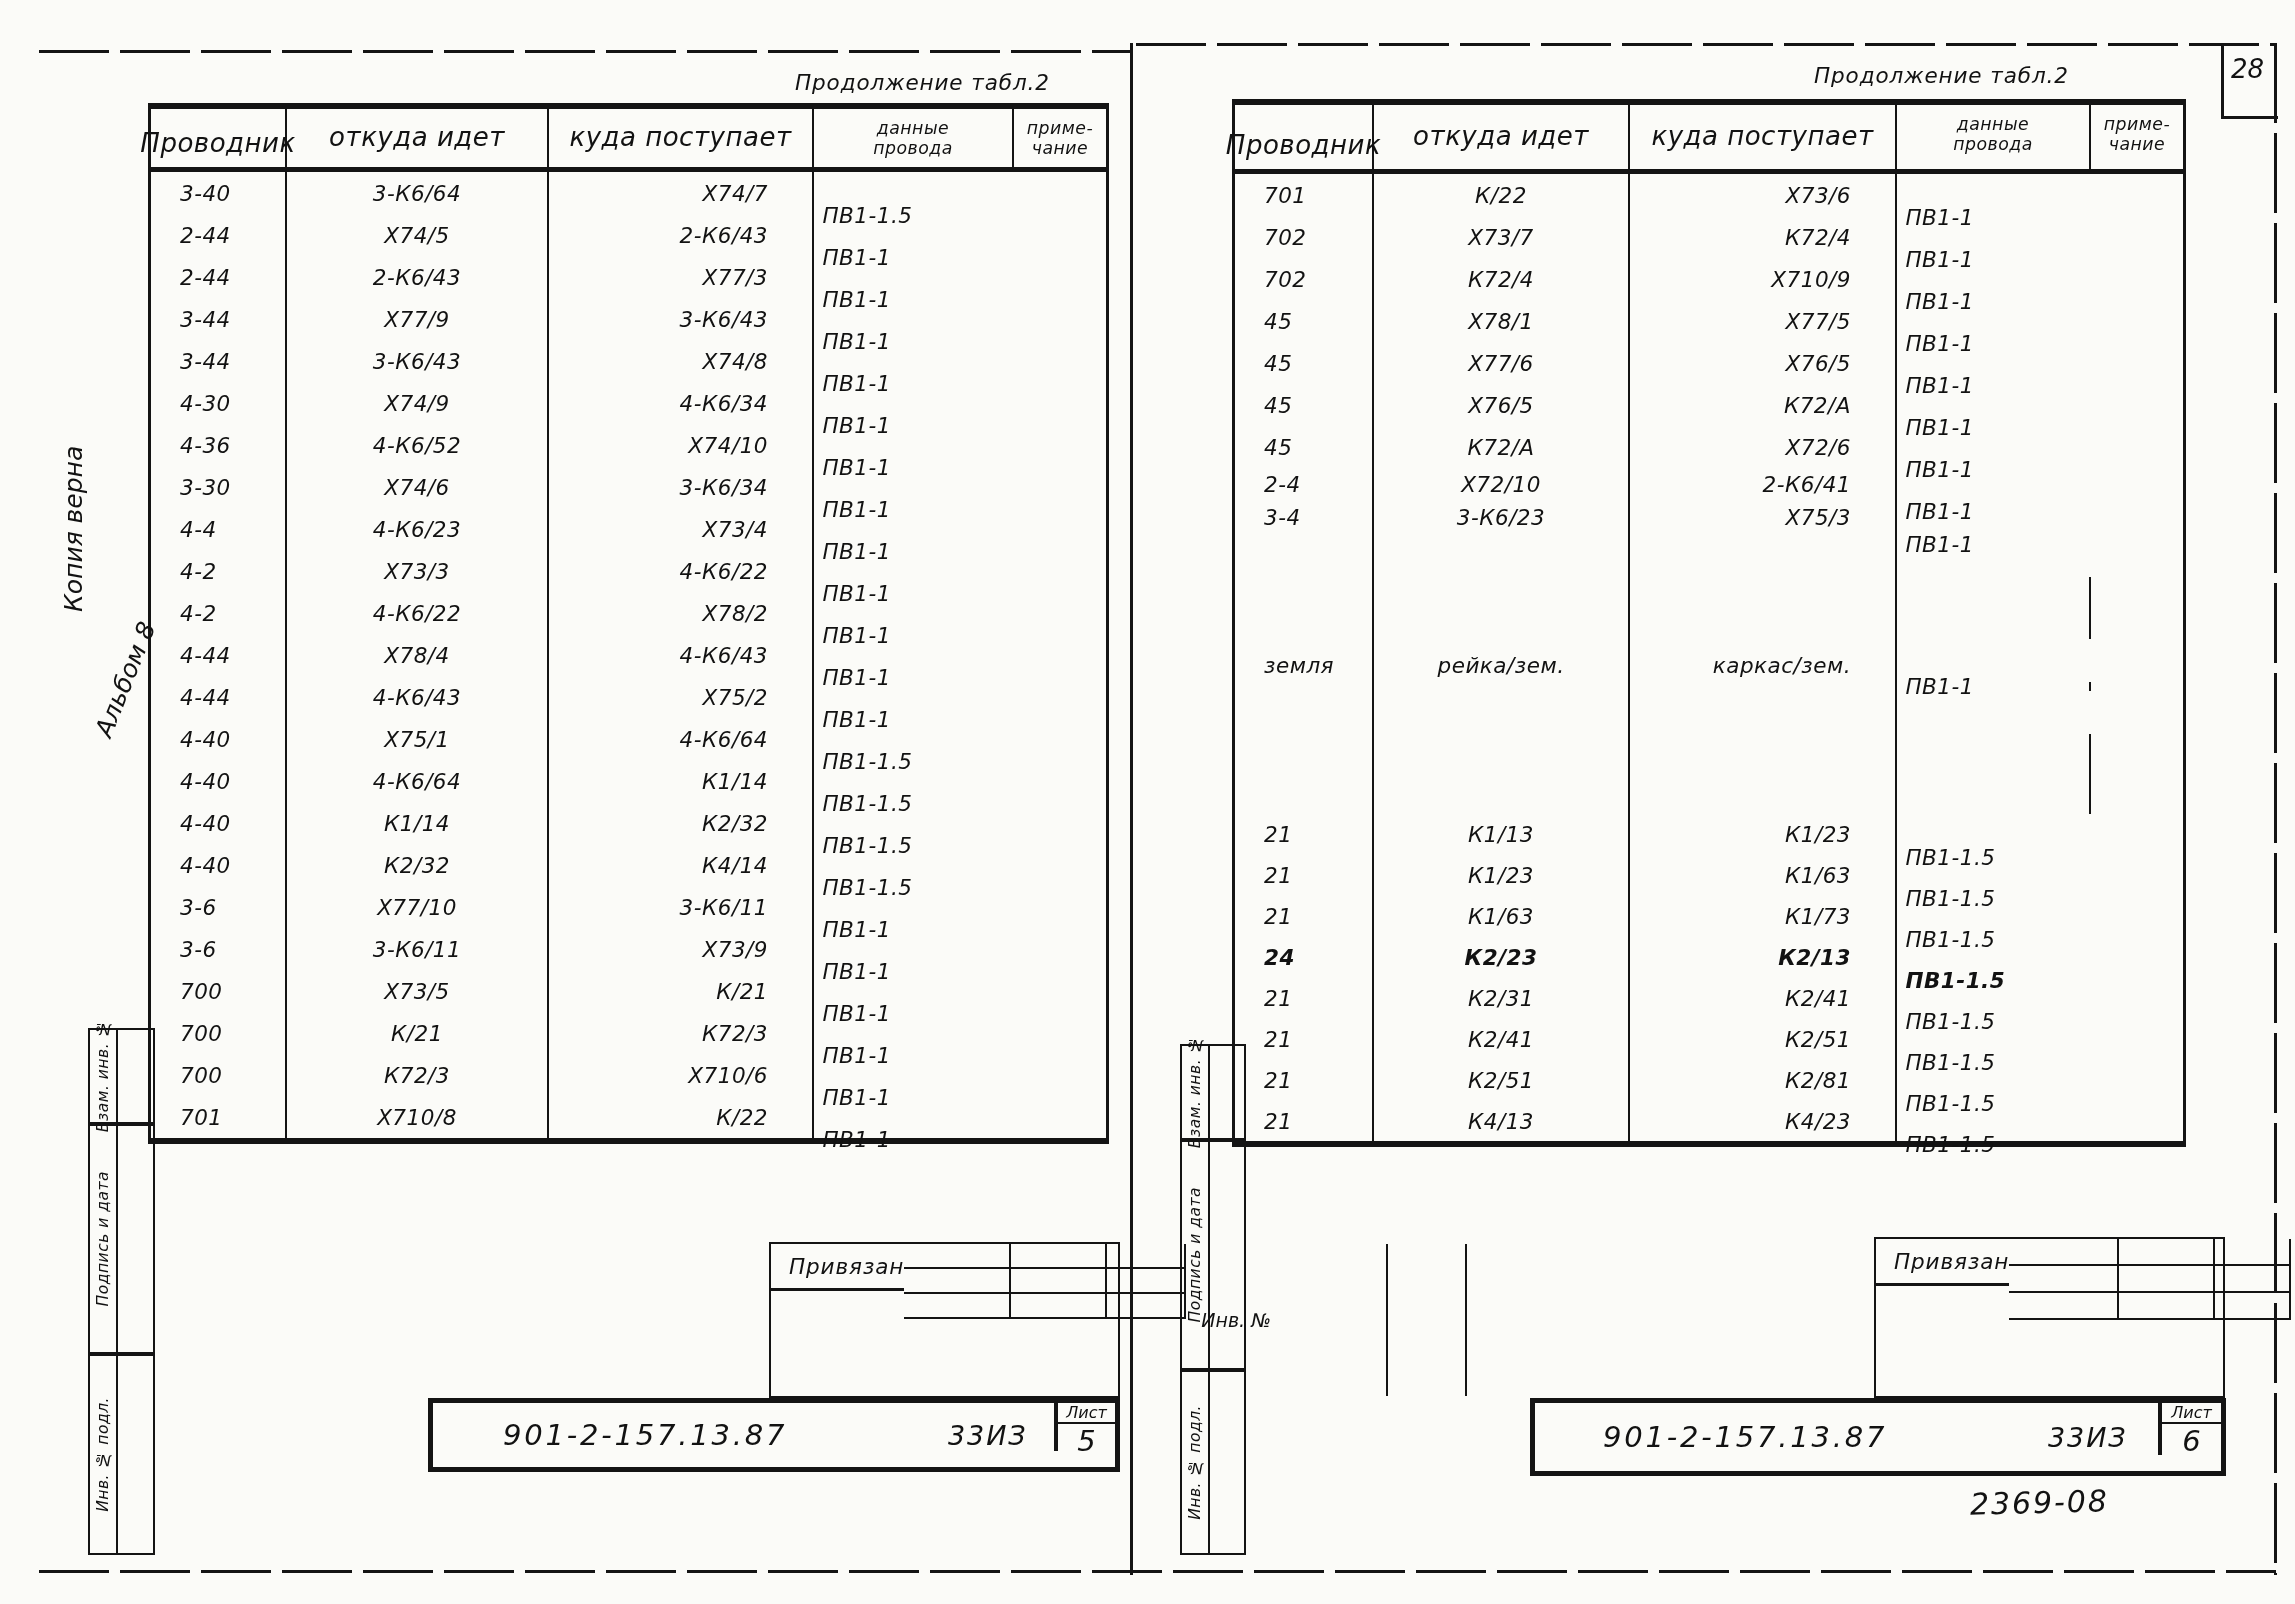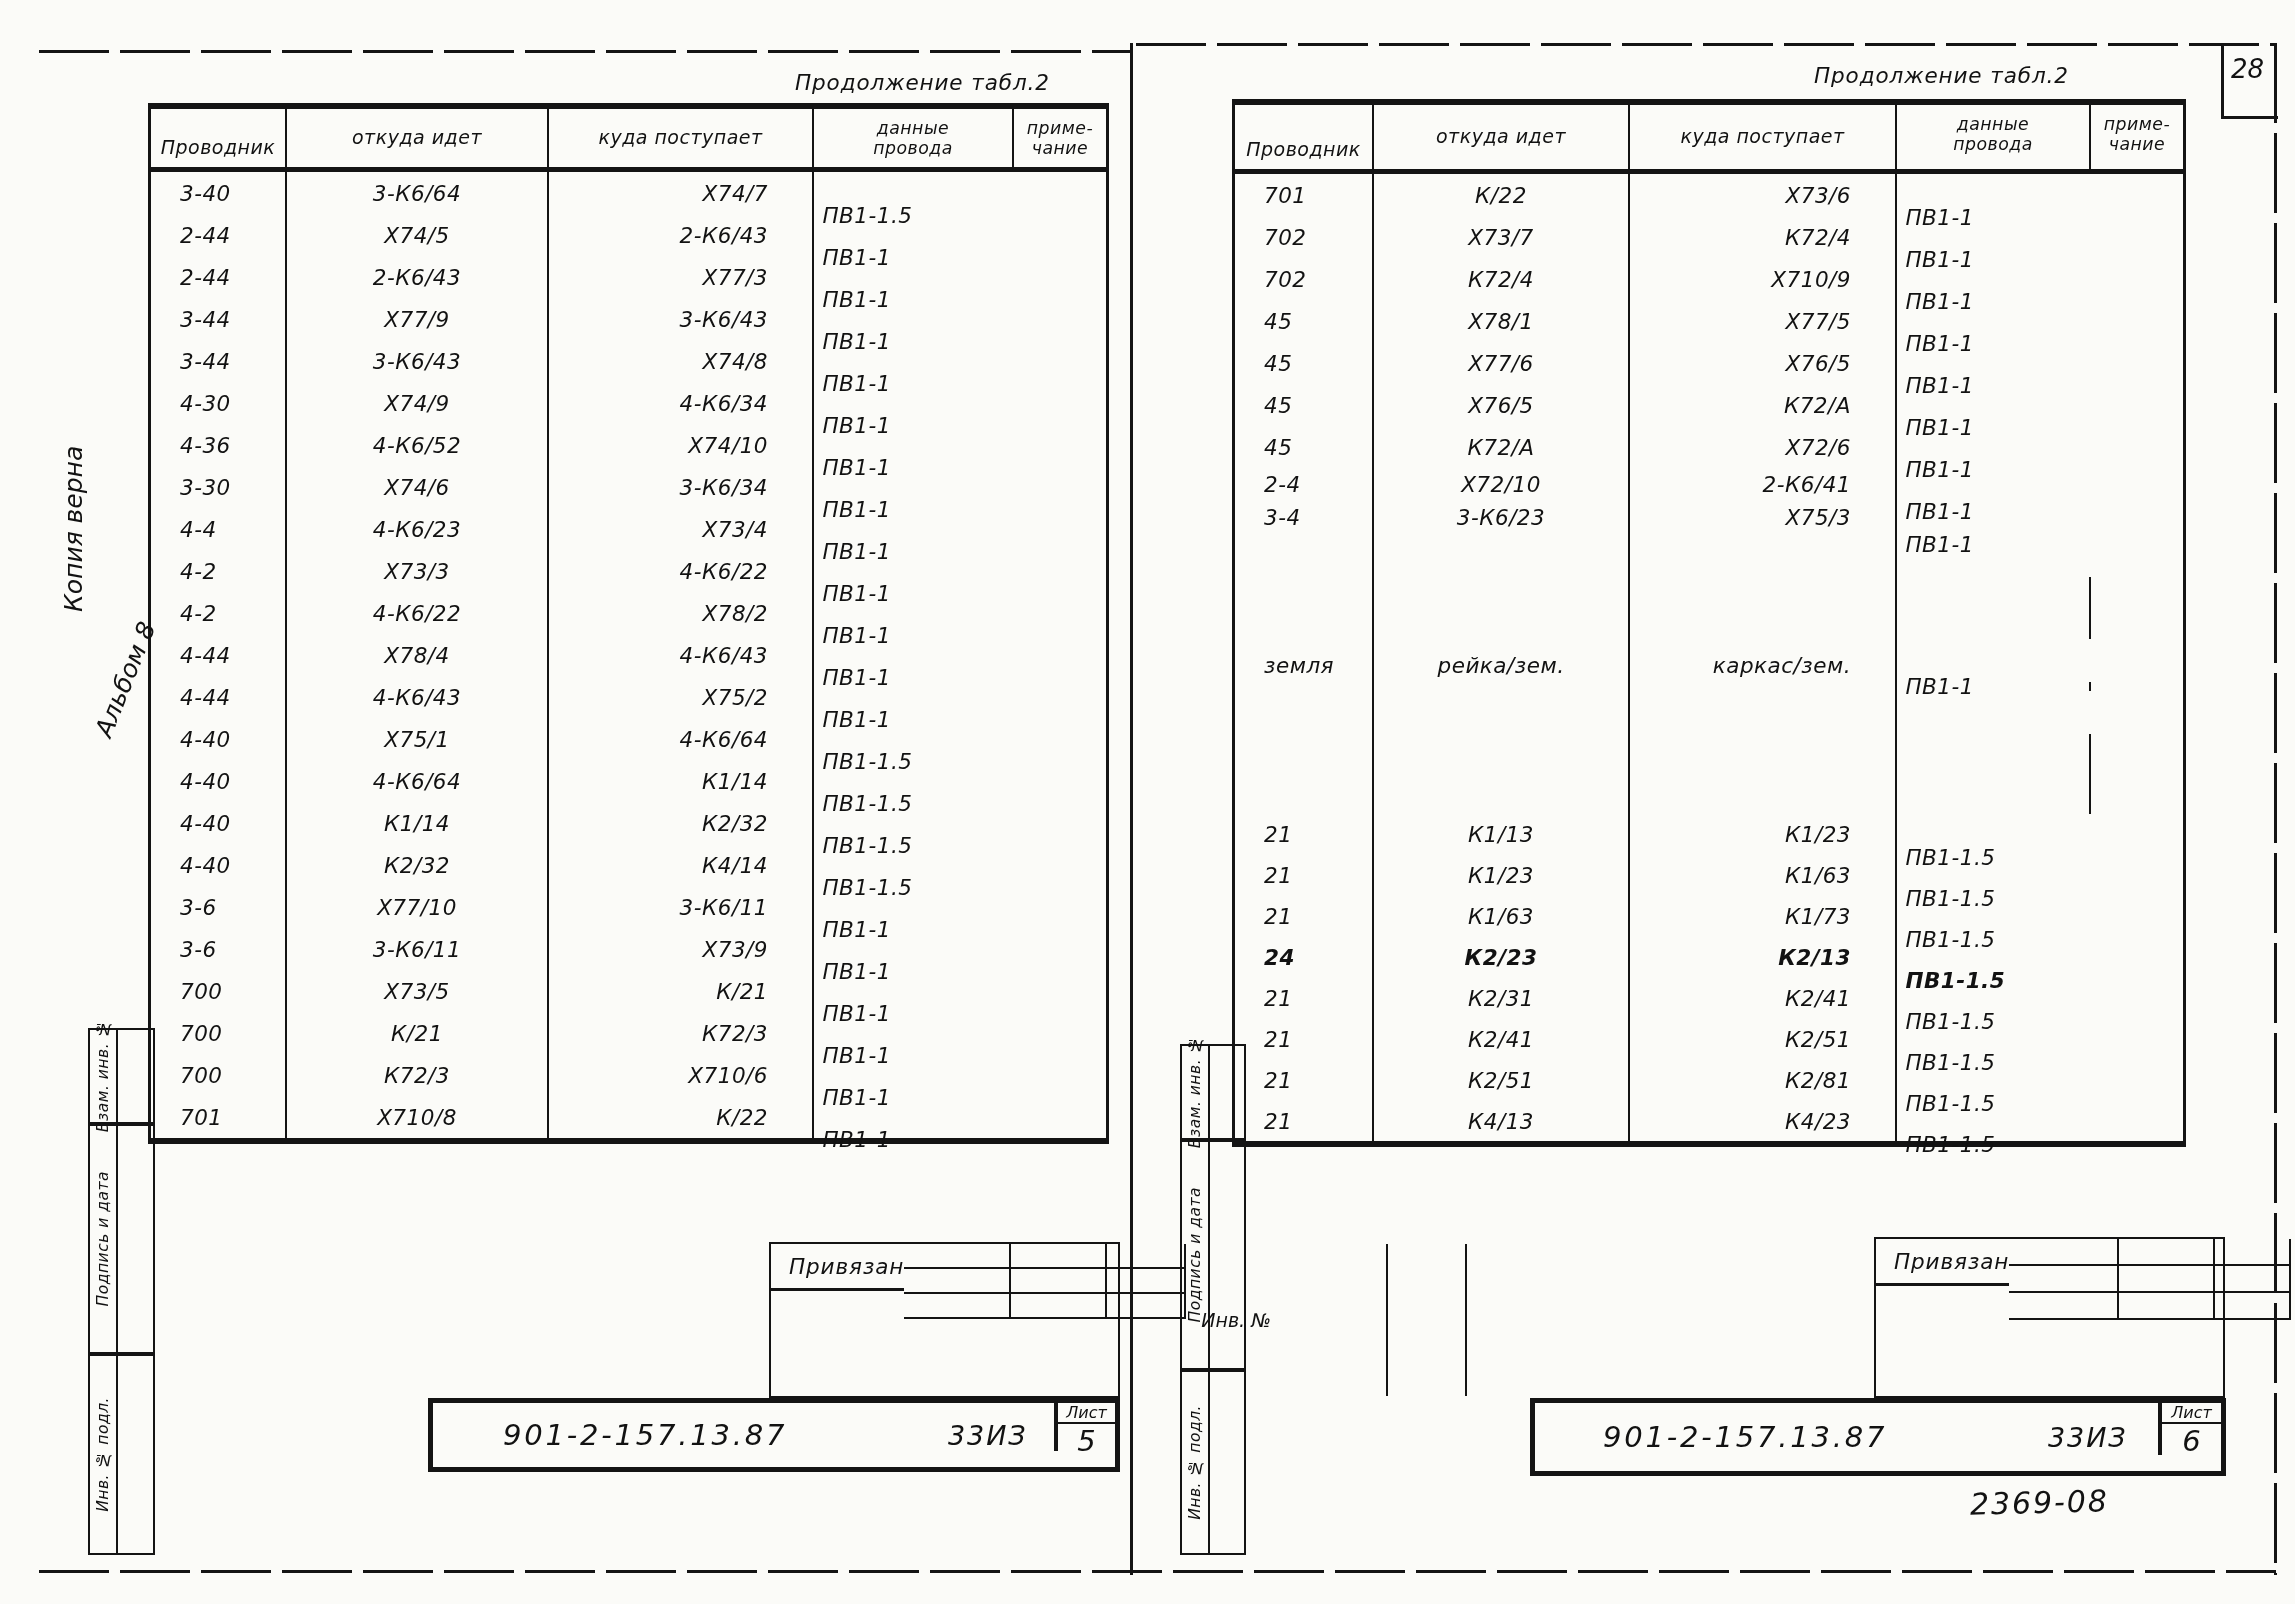--- a/index.html
+++ b/index.html
@@ -10,21 +10,21 @@
   }
   *{box-sizing:border-box;}
   
   .hline{position:absolute;height:3.3px;background:repeating-linear-gradient(90deg,#141414 0 70px,rgba(0,0,0,0) 70px 81px);}
   .vline{position:absolute;width:3.3px;background:repeating-linear-gradient(180deg,#141414 0 80px,rgba(0,0,0,0) 80px 90px);}
   .solid{background:#141414;}
   
   .dtable{position:absolute;border:3.7px solid #141414;border-top-width:6.6px;border-bottom-width:6px;background:transparent;}
   .thead{display:flex;border-bottom:5.2px solid #141414;}
   .hcell{border-right:2.8px solid #141414;display:flex;align-items:center;justify-content:center;
-         font-size:19px;letter-spacing:0.5px;white-space:pre-line;text-align:center;line-height:1.15;}
+         font-size:26px;letter-spacing:0.5px;white-space:pre-line;text-align:center;line-height:1.15;}
   .hcell.c4,.hcell.c5{font-size:17.3px;align-items:flex-start;padding-top:10.3px;}
   .hcell.c1{align-items:flex-end;padding-bottom:8.4px;}
   .hcell.c5{border-right:none;}
   .trow{display:flex;}
   .tcell{border-right:2.8px solid #141414;display:flex;align-items:center;font-size:21.5px;letter-spacing:0.5px;white-space:nowrap;}
   .tcell.c1{padding-left:29px;}
   .tcell.c2{justify-content:center;}
   .tcell.c3{justify-content:flex-end;padding-right:44px;}
   .tcell.c4{padding-left:8.4px;margin-top:43px;}
   .tcell.c5{border-right:none;}

